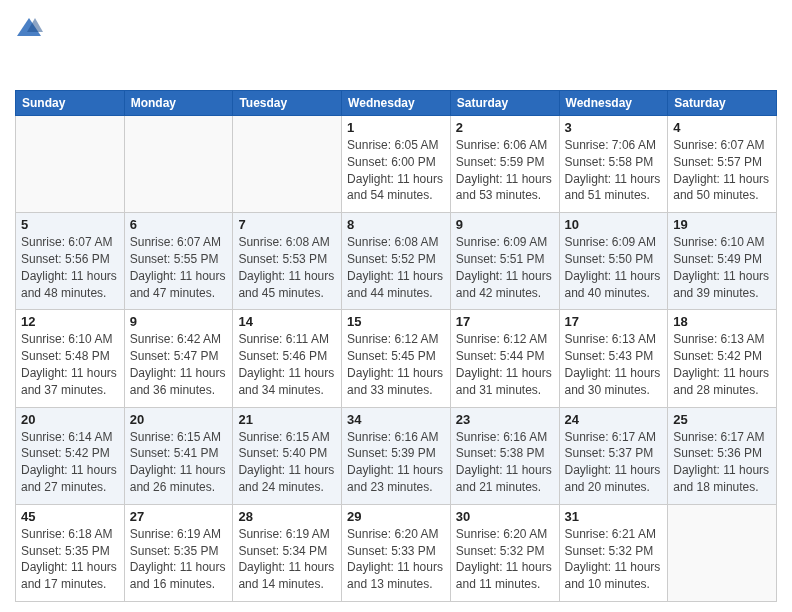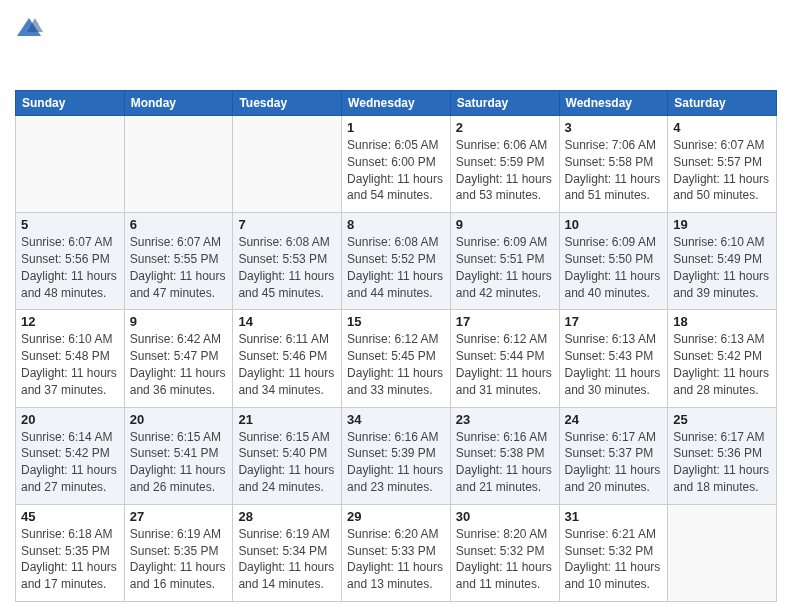--- a/index.html
+++ b/index.html
@@ -350,21 +350,21 @@
           </td>
           <td>
             <span class="day-num">29</span>
             <div class="day-info">Sunrise: 6:20 AM
 Sunset: 5:33 PM
 Daylight: 11 hours
 and 13 minutes.</div>
           </td>
           <td>
             <span class="day-num">30</span>
-            <div class="day-info">Sunrise: 8:20 AM
+            <div class="day-info">Sunrise: 6:20 AM
 Sunset: 5:32 PM
 Daylight: 11 hours
 and 11 minutes.</div>
           </td>
           <td>
             <span class="day-num">31</span>
             <div class="day-info">Sunrise: 6:21 AM
 Sunset: 5:32 PM
 Daylight: 11 hours
 and 10 minutes.</div>

